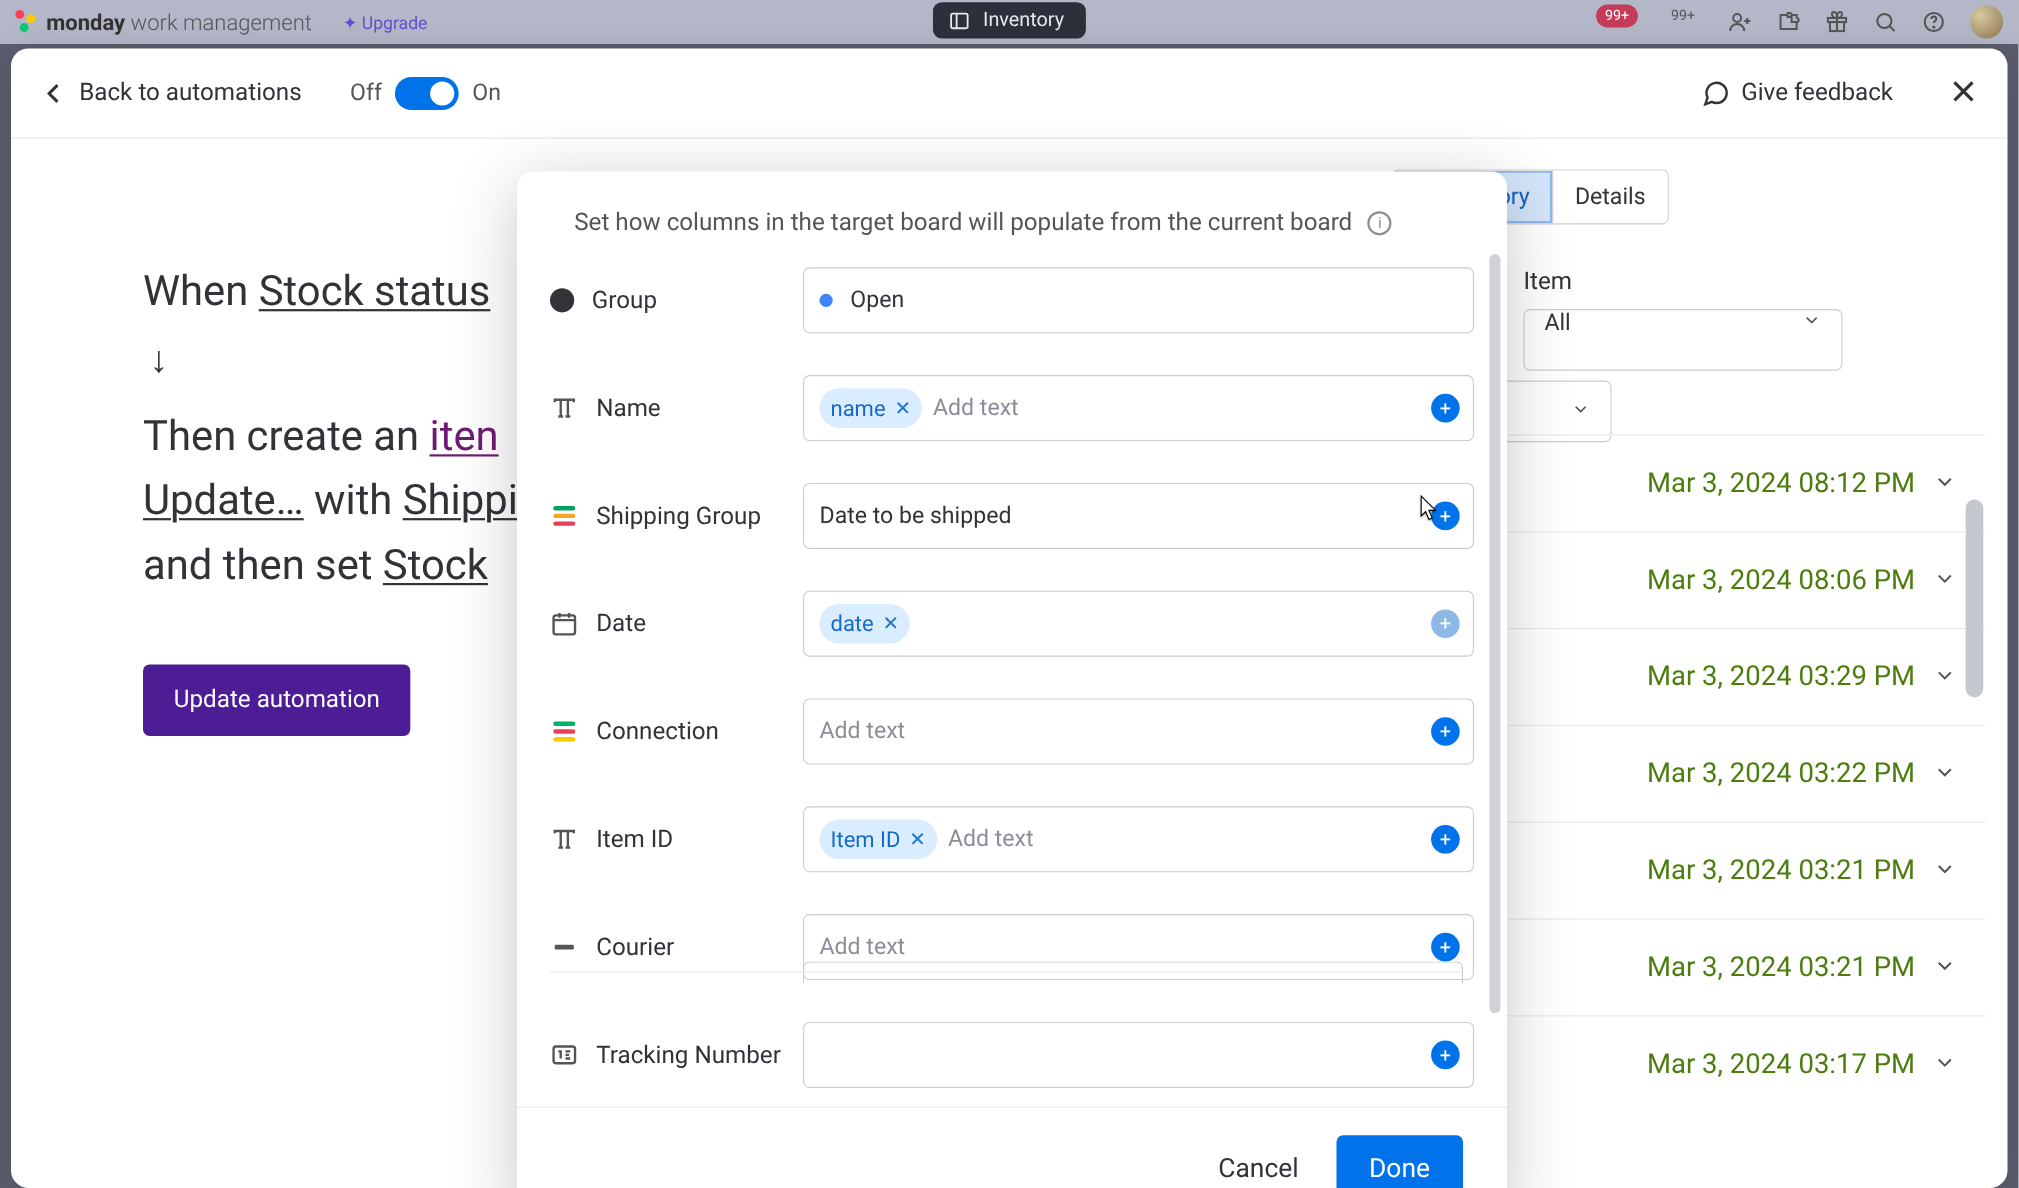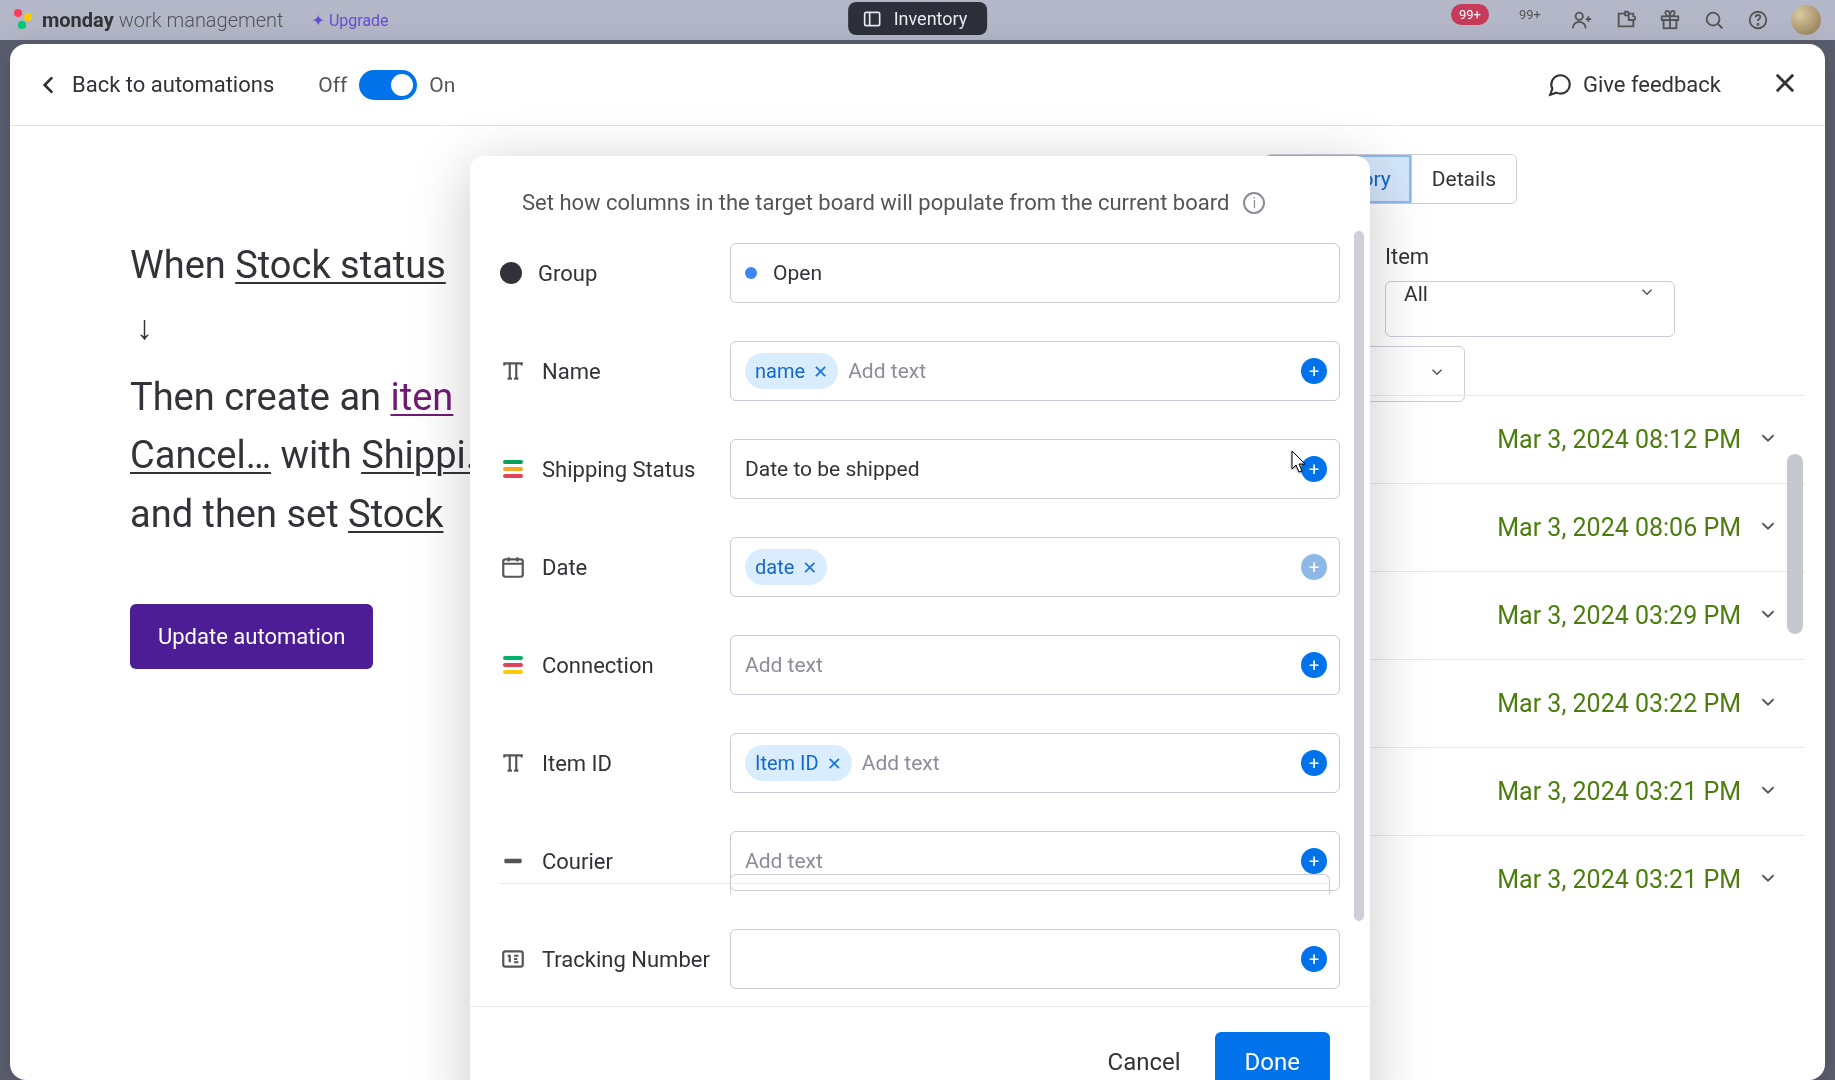--- a/index.html
+++ b/index.html
@@ -277,21 +277,21 @@
       <div>
         <span>When </span>
         <span class="u">Stock status</span>
       </div>
       <div class="arrow-down">↓</div>
       <div>
         <span>Then create an </span>
         <span class="u link">iten</span>
       </div>
       <div>
-        <span class="u">Cancel…</span>
+        <span class="u">Update…</span>
         <span> with </span>
         <span class="u">Shippi.</span>
       </div>
       <div>
         <span>and then set </span>
         <span class="u">Stock</span>
       </div>
       <button class="update-btn">Update automation</button>
     </div>
 
@@ -361,20 +361,32 @@
               </svg></span>
         </div>
         <div class="run-row">
           <span class="run-badge"></span>
             <span class="run-status"></span>
           <span class="run-time">Mar 3, 2024 03:21 PM</span>
           <span class="run-chev"><svg viewBox="0 0 24 24" fill="none" stroke="currentColor" stroke-width="2">
                 <path d="m6 9 6 6 6-6"></path>
               </svg></span>
         </div>
+        <div class="run-row showbadge">
+          <span class="run-badge">
+              <svg viewBox="0 0 24 24" fill="none" stroke="currentColor" stroke-width="3">
+                <path d="m5 12 5 5 9-11"></path>
+              </svg>
+            </span>
+          <span class="run-status">Success</span>
+          <span class="run-time">Mar 3, 2024 03:17 PM</span>
+          <span class="run-chev"><svg viewBox="0 0 24 24" fill="none" stroke="currentColor" stroke-width="2">
+                <path d="m6 9 6 6 6-6"></path>
+              </svg></span>
+        </div>
       </div>
       <div class="scrollbar"></div>
     </div>
 
     <div class="modal">
       <div class="modal-head">
         <span>Set how columns in the target board will populate from the current board</span>
         <span class="info-ic">i</span>
       </div>
 
@@ -410,21 +422,21 @@
           </div>
         </div>
 
         <div class="mrow">
           <div class="mlabel">
             <span class="micon status-bars">
               <span class="sb" style="background:#00a15c"></span>
               <span class="sb" style="background:#f5a623"></span>
               <span class="sb" style="background:#e44258"></span>
             </span>
-            <span>Shipping Status</span>
+            <span>Shipping Group</span>
           </div>
           <div class="field">
             <span class="valtext">Date to be shipped</span>
             <span class="plus">+</span>
           </div>
         </div>
 
         <div class="mrow">
           <div class="mlabel">
             <span class="micon">

